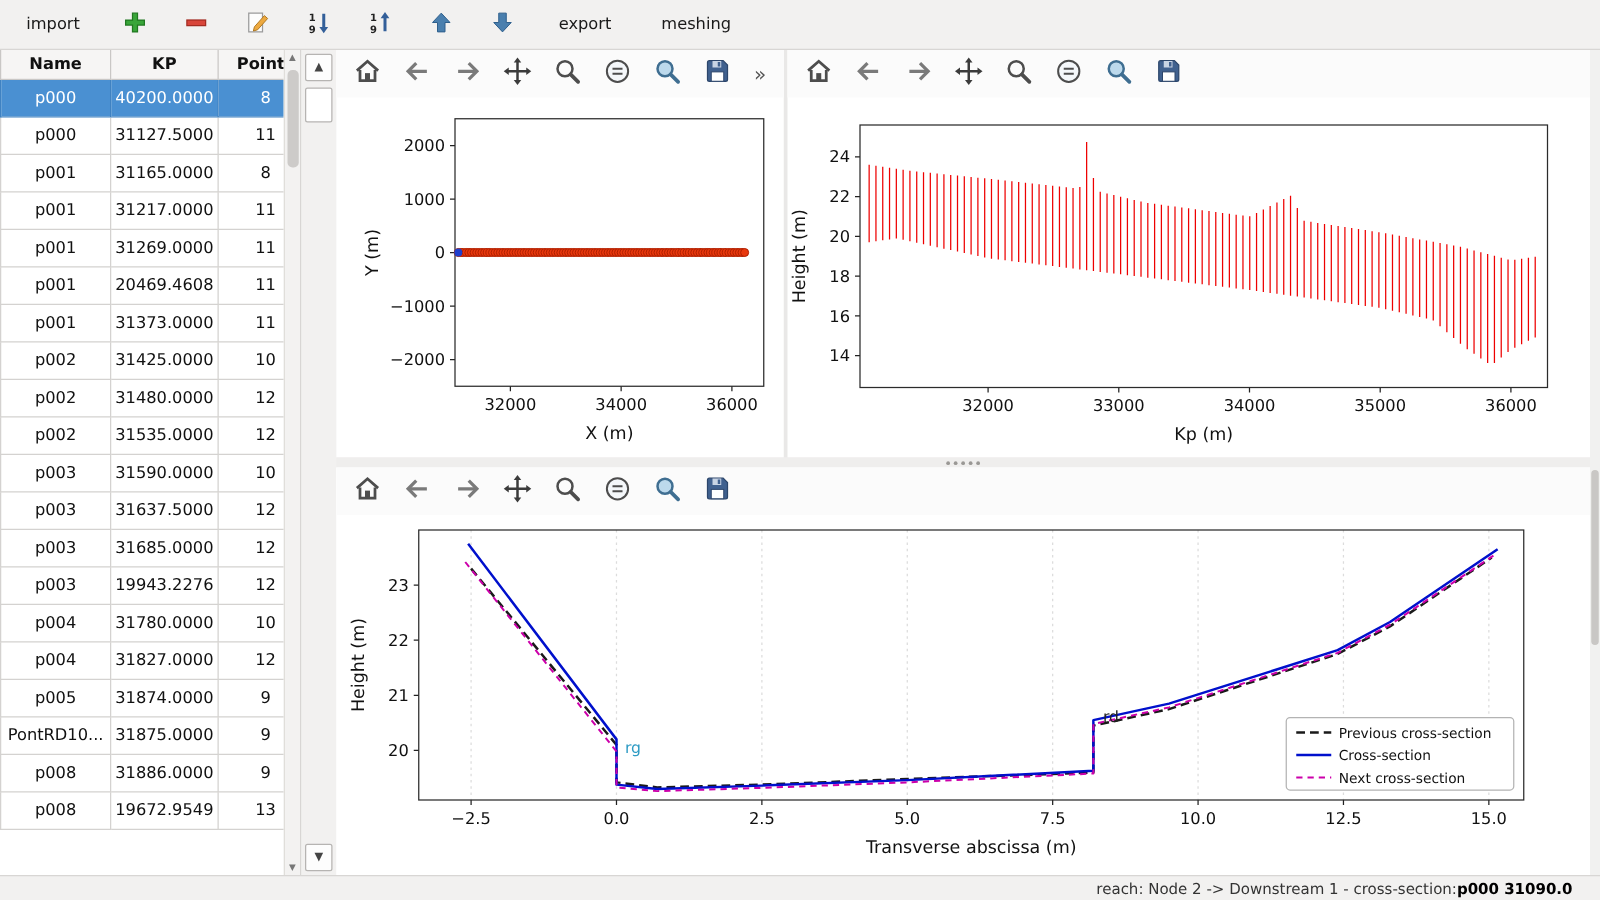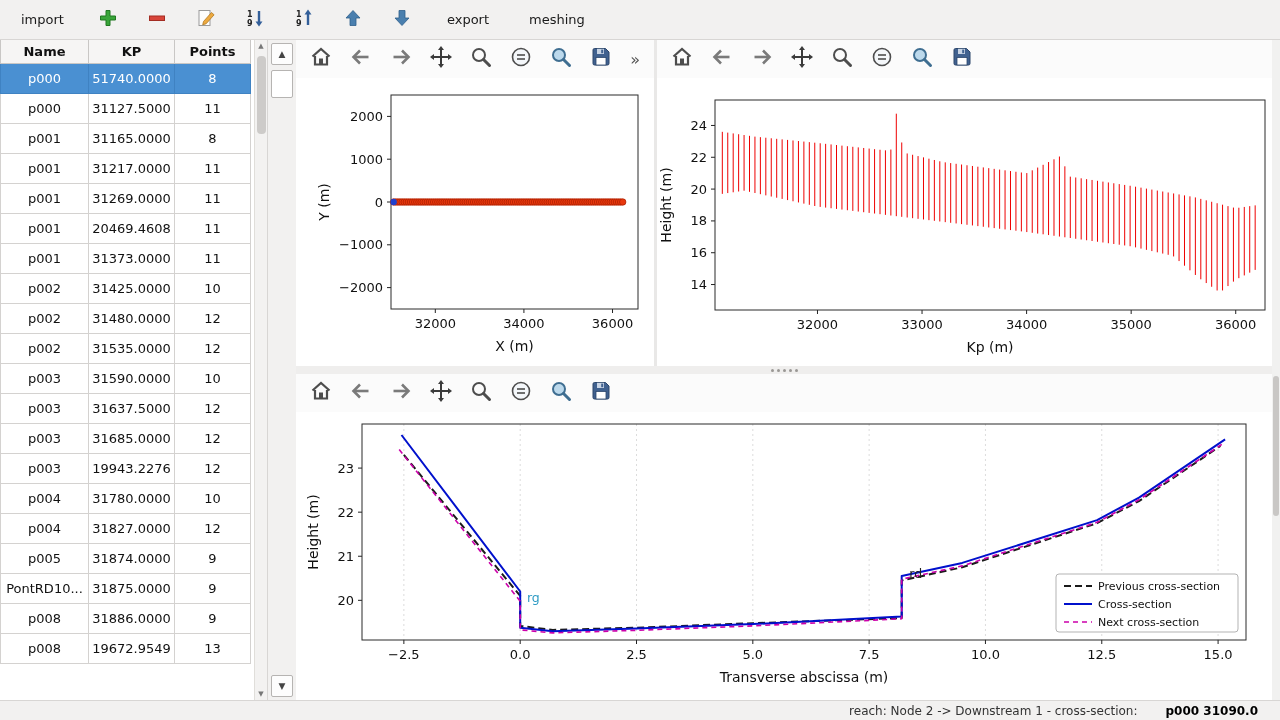--- a/index.html
+++ b/index.html
@@ -9,21 +9,21 @@
 
   
   .top-toolbar { position:absolute; top:0; left:0; right:0; height:40px; background:#f2f1f0;
                  border-bottom:1px solid #d8d6d4; display:flex; align-items:center; gap:22px; padding:0 12px; }
   .tb-text { font-size:13px; color:#1a1a1a; padding:4px 9px; border-radius:3px; cursor:default; }
   .tb-icon { width:27px; height:27px; display:flex; align-items:center; justify-content:center; border-radius:3px; }
 
   
   .main { position:absolute; top:40px; bottom:20px; left:0; right:0; display:flex; }
 
-  .table-panel { width:254px; background:#fff; overflow:hidden; }
+  .table-panel { width:227px; background:#fff; overflow:hidden; }
   table { border-collapse:collapse; width:250px; table-layout:fixed; font-size:13px; }
   th { height:23px; font-weight:bold; background:#f6f5f4; border:1px solid #c9c7c5; border-top:none; color:#111; }
   td { height:30px; text-align:center; border:1px solid #d4d2d0; color:#111; overflow:hidden; white-space:nowrap; }
   tr.selected td { background:#4a90d2; color:#fff; border-color:#3f82c2; }
 
   .table-scroll { width:14px; background:#f3f2f1; border-left:1px solid #e0deda; border-right:1px solid #d8d6d4; position:relative; }
   .ts-arrow { position:absolute; left:0; width:100%; text-align:center; font-size:7px; color:#777; }
   .ts-thumb { position:absolute; top:16px; left:2px; width:9px; height:78px; background:#cdcbc9; border-radius:4px; }
 
   .mid-scroll { width:28px; background:#f2f1f0; display:flex; flex-direction:column; align-items:center; padding:3px 0; }
@@ -44,21 +44,21 @@
   .splitter i { width:3px; height:3px; border-radius:50%; background:#9a9895; }
   .bottom-figure { flex:1; background:#fff; display:flex; flex-direction:column; }
 
   .right-scroll { width:8px; background:#f1f1f0; position:relative; }
   .rs-thumb { position:absolute; top:336px; left:1px; width:6px; height:140px; background:#c9c7c5; border-radius:3px; }
 
   
   .status-bar { position:absolute; bottom:0; left:0; right:0; height:20px; background:#f2f1f0;
                 border-top:1px solid #d8d6d4; display:flex; align-items:center; justify-content:flex-end;
                 padding:0 22px; font-size:12px; color:#333; }
-  .status-bar b { font-weight:bold; color:#000;margin-left:28px; }
+  .status-bar b { font-weight:bold; color:#000; }
 
   svg text { font-family:"DejaVu Sans","Liberation Sans",sans-serif; }
 </style>
 </head>
 <body>
 
 <div class="app">
 
   <div class="top-toolbar">
     <span class="tb-text">import</span>
@@ -120,21 +120,21 @@
         <thead>
           <tr>
             <th>Name</th>
             <th>KP</th>
             <th>Points</th>
           </tr>
         </thead>
         <tbody>
             <tr class="selected">
               <td>p000</td>
-              <td>51740.0000</td>
+              <td>40200.0000</td>
               <td>8</td>
             </tr>
             <tr>
               <td>p000</td>
               <td>31127.5000</td>
               <td>11</td>
             </tr>
             <tr>
               <td>p001</td>
               <td>31165.0000</td>

